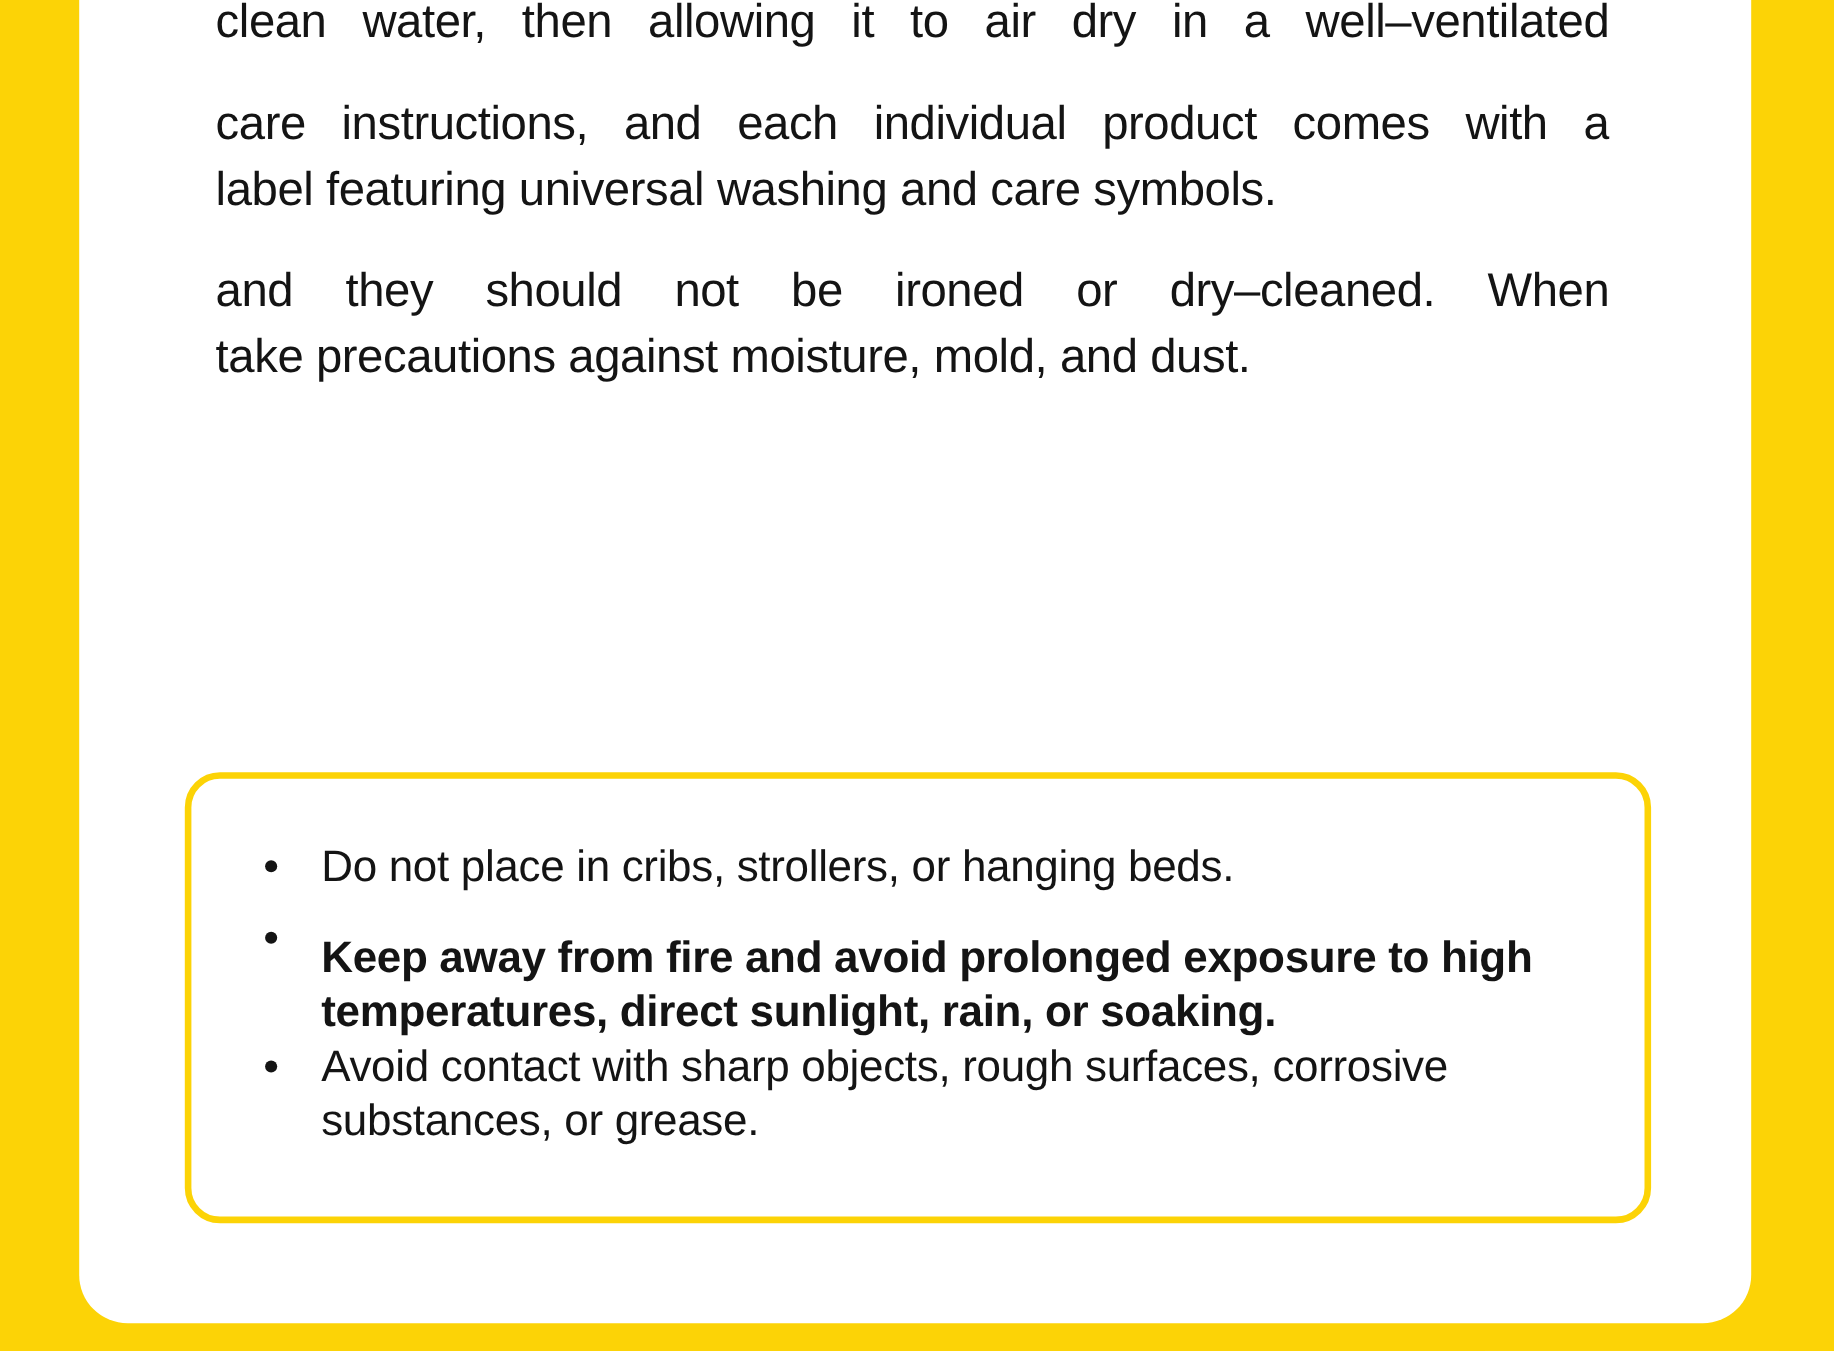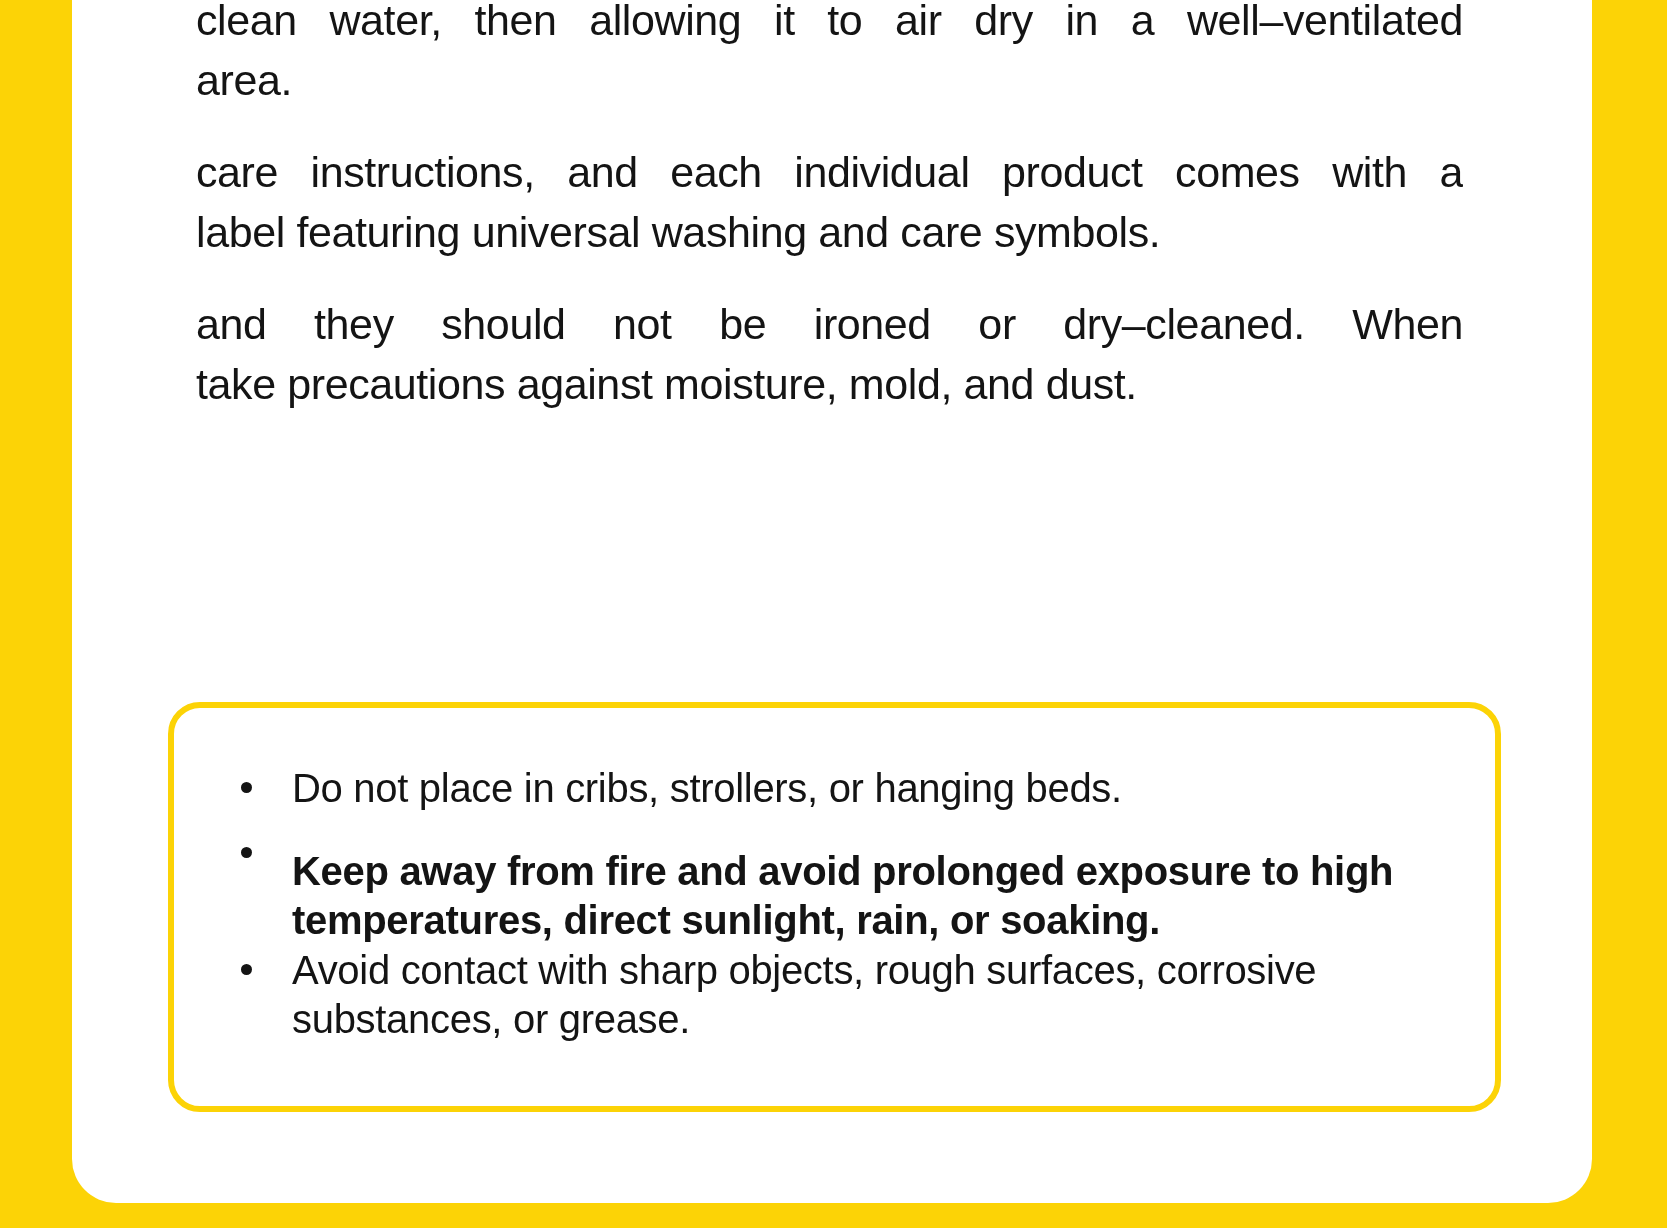--- a/index.html
+++ b/index.html
@@ -89,21 +89,20 @@
 </style>
 </head>
 <body>
 
 <div class="page">
   <div class="card">
 
     <div class="textblock">
       <div class="para">
         <div class="line j">clean water, then allowing it to air dry in a well–ventilated</div>
-        <div class="line">area.</div>
       </div>
       <div class="para">
         <div class="line j">care instructions, and each individual product comes with a</div>
         <div class="line">label featuring universal washing and care symbols.</div>
       </div>
       <div class="para">
         <div class="line j">and they should not be ironed or dry–cleaned. When</div>
         <div class="line">take precautions against moisture, mold, and dust.</div>
       </div>
     </div>

